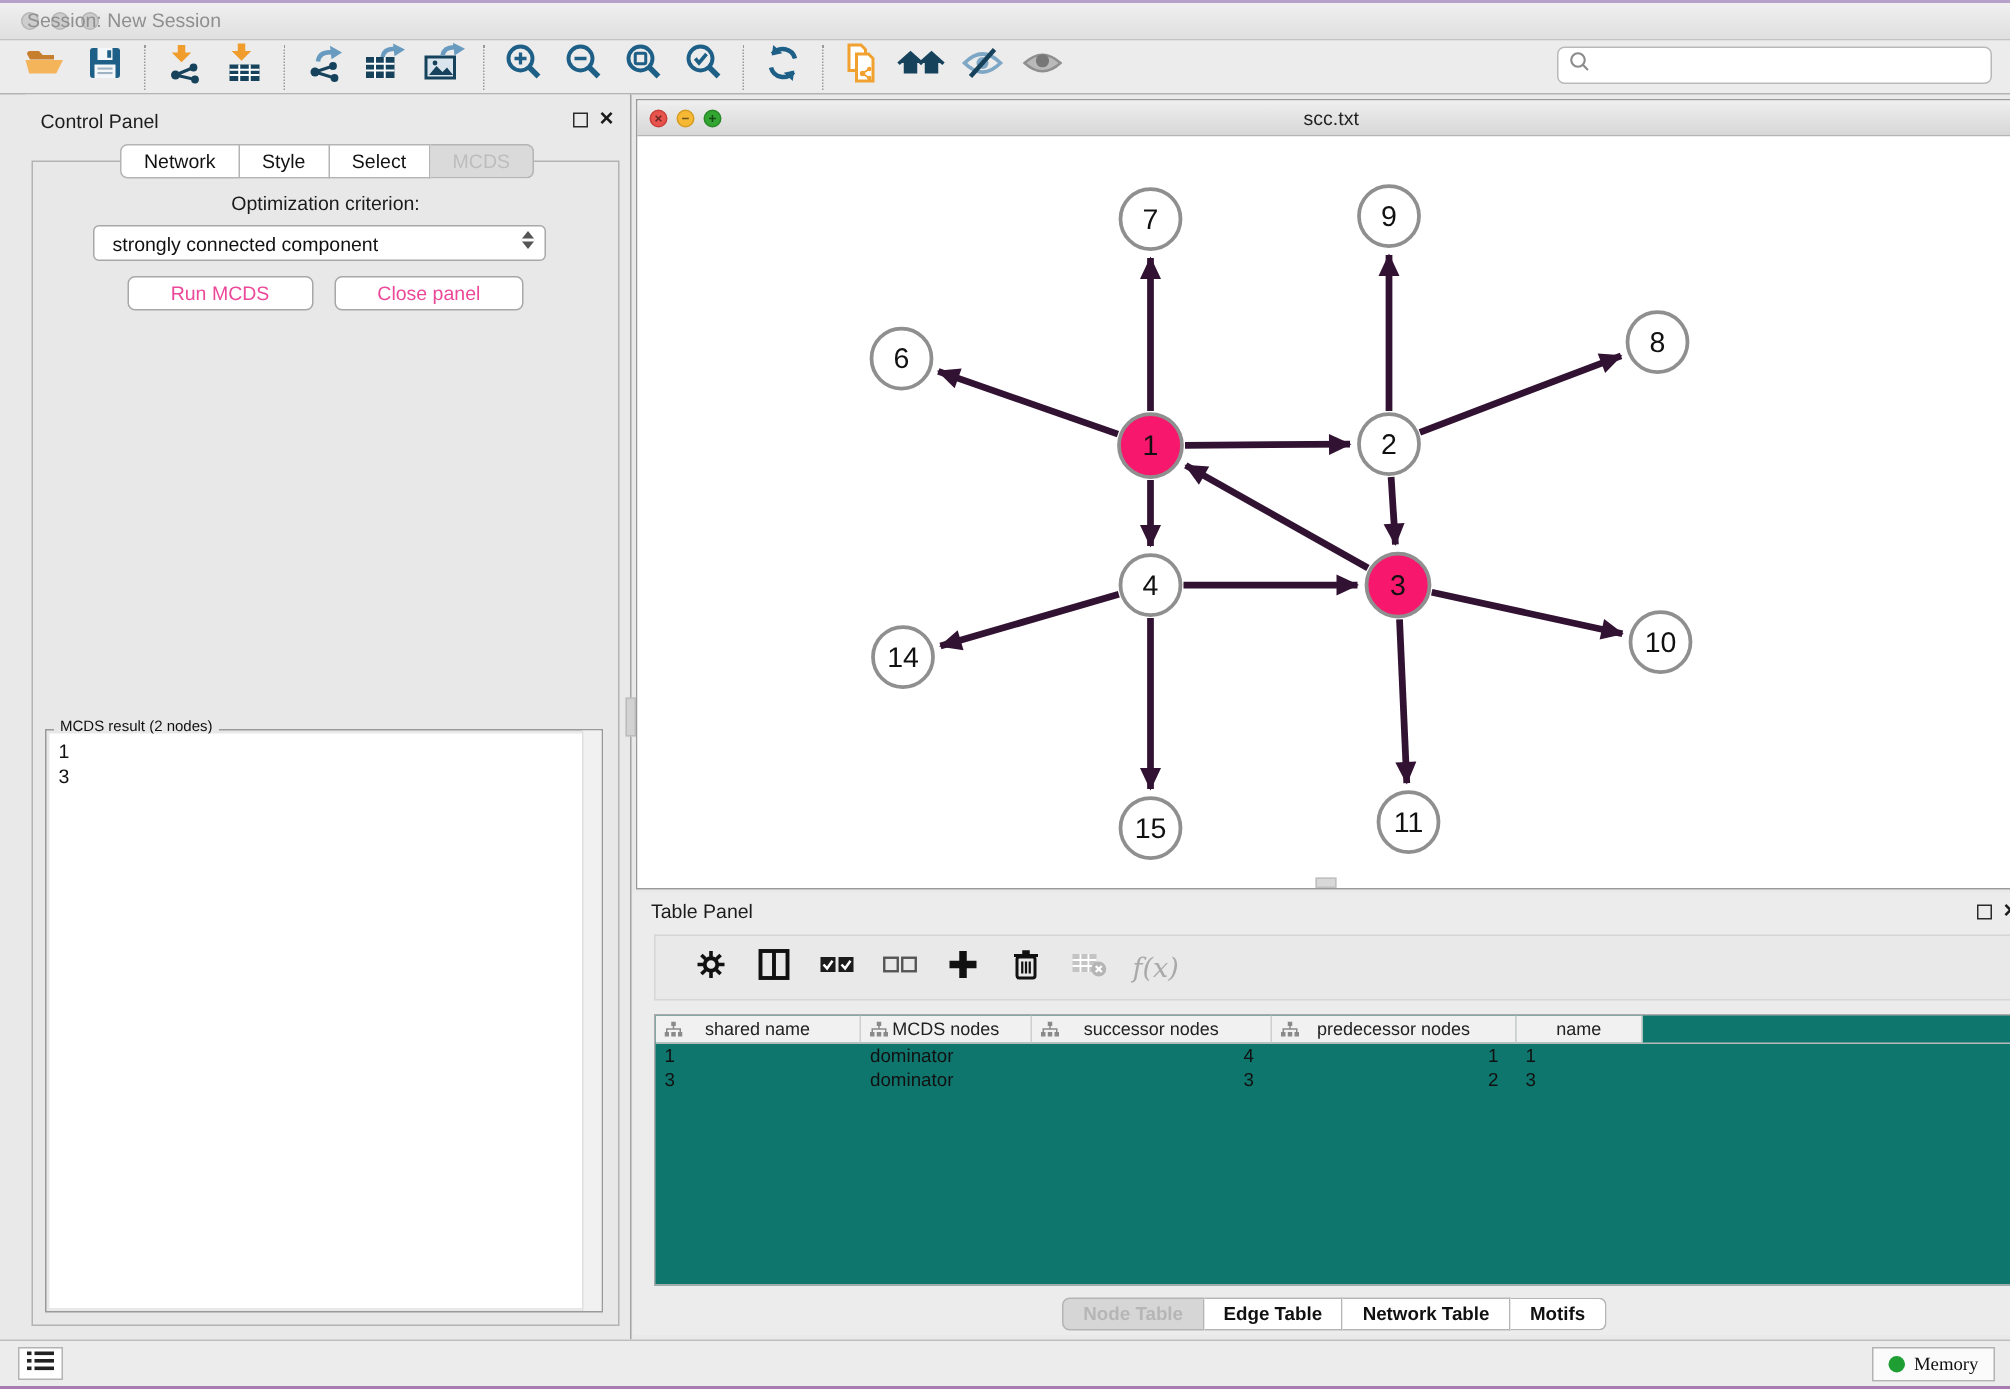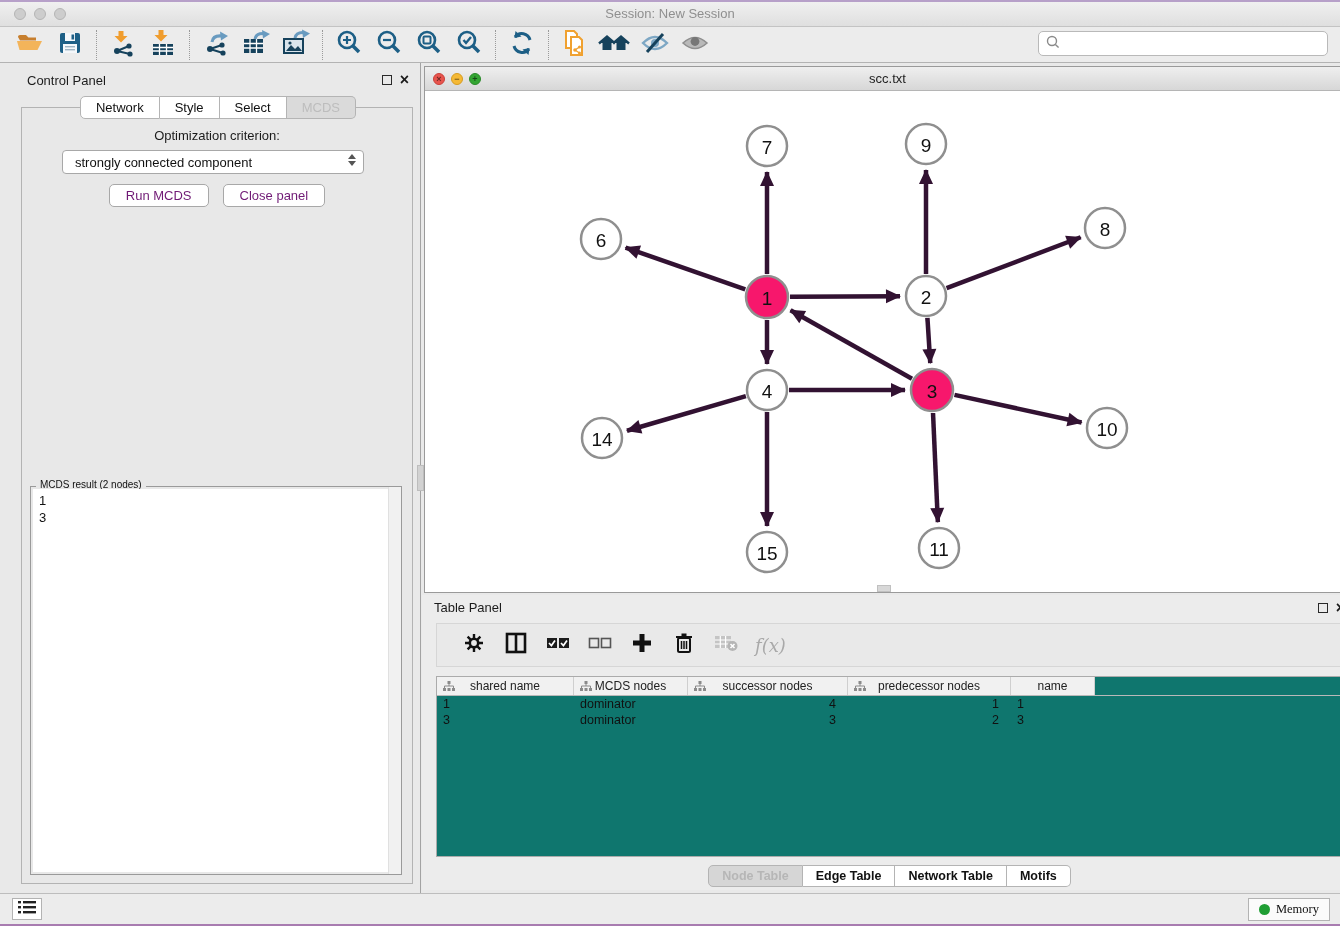--- a/index.html
+++ b/index.html
@@ -6,22 +6,22 @@
   html,body { width:1340px; height:926px; }
   body { font-family:"Liberation Sans", sans-serif; background:#e9e9e9; position:relative; overflow:hidden; }
   .screen { position:absolute; left:0; top:0; width:1340px; height:926px; background:#e9e9e9; }
 
   .desktop-edge-top { position:absolute; left:0; top:0; width:100%; height:2px; background:#b7a0c9; }
   .desktop-edge-bottom { position:absolute; left:0; bottom:0; width:100%; height:2px; background:#a87cb0; }
 
   
   .titlebar { position:absolute; left:0; top:2px; width:100%; height:25px;
     background:linear-gradient(#f0f0f0,#dfdfdf); border-bottom:1px solid #c3c3c3; }
-  .titlebar .title { position:absolute; left:0; right:0; top:4px; text-align:center;
-    font-size:13px; color:#8f8f8f; }
+  .titlebar .title { position:absolute; left:0; right:0; top:4px; 
+    font-size:13px; color:#8f8f8f;padding-left:18px; }
   .lights { position:absolute; left:14px; top:6px; display:flex; gap:8px; }
   .light { width:12px; height:12px; border-radius:50%; background:#cdcdcd; border:1px solid #b5b5b5; }
 
   
   .toolbar { position:absolute; left:0; top:27px; width:100%; height:36px;
     background:#ececec; border-bottom:1px solid #b3b3b3; display:flex; align-items:center; padding-left:10px; }
   .tb-btn { width:40px; height:32px; display:flex; align-items:center; justify-content:center; }
   .tb-sep { width:1px; height:30px; border-left:1px dotted #9a9a9a; margin:0 6px; }
   .searchbox { position:absolute; right:12px; top:4px; width:290px; height:25px; background:#fff;
     border:1px solid #b9b9b9; border-radius:5px; display:flex; align-items:center; padding-left:6px; }
@@ -45,21 +45,21 @@
   .cp-body { position:absolute; left:4px; right:6px; top:44px; bottom:9px;
     border:1px solid #b3b3b3; background:#e8e8e8; }
   .opt-label { position:absolute; left:0; right:0; top:20px; text-align:center; font-size:13px; color:#1b1b1b; }
   .select { position:absolute; left:40px; right:48px; top:42px; height:24px; background:#fff;
     border:1px solid #a8a8a8; border-radius:4px; display:flex; align-items:center;
     padding:0 22px 0 12px; font-size:13px; color:#111; }
   .select .spin { position:absolute; right:7px; top:3px; display:flex; flex-direction:column; gap:2px; }
   .spin .up { width:0; height:0; border-left:4px solid transparent; border-right:4px solid transparent; border-bottom:5px solid #555; }
   .spin .down { width:0; height:0; border-left:4px solid transparent; border-right:4px solid transparent; border-top:5px solid #555; }
   .cp-buttons { position:absolute; left:0; right:0; top:76px; display:flex; justify-content:center; gap:14px; }
-  .btn { background:#fff; border:1px solid #a8a8a8; border-radius:5px; padding:3px 16px; font-size:13px; color:#701a75; }
+  .btn { background:#fff; border:1px solid #a8a8a8; border-radius:5px; padding:3px 28px; font-size:13px; color:#ec4899; }
   .result-group { position:absolute; left:8px; right:10px; top:378px; bottom:8px; border:1px solid #9a9a9a; }
   .result-legend { position:absolute; left:5px; top:-8px; background:#e8e8e8; padding:0 4px; font-size:10px; color:#111; }
   .result-inner { position:absolute; left:2px; right:2px; top:2px; bottom:2px; background:#fff; overflow:hidden; }
   .result-scroll { position:absolute; right:0; top:0; bottom:0; width:13px; background:#f1f1f1; border-left:1px solid #e0e0e0; }
   .result-line { font-size:13px; color:#111; padding-left:6px; line-height:17px; }
   .result-inner .result-line:first-child { margin-top:3px; }
 
   .v-splitter { position:absolute; left:402px; top:0; width:3px; height:100%; }
   .v-splitter .line { position:absolute; left:1px; top:0; width:1px; height:100%; background:#a3a3a3; }
   .v-splitter .handle { position:absolute; left:-2px; top:402px; width:7px; height:26px; background:#d2d2d2; border:1px solid #bdbdbd; }

